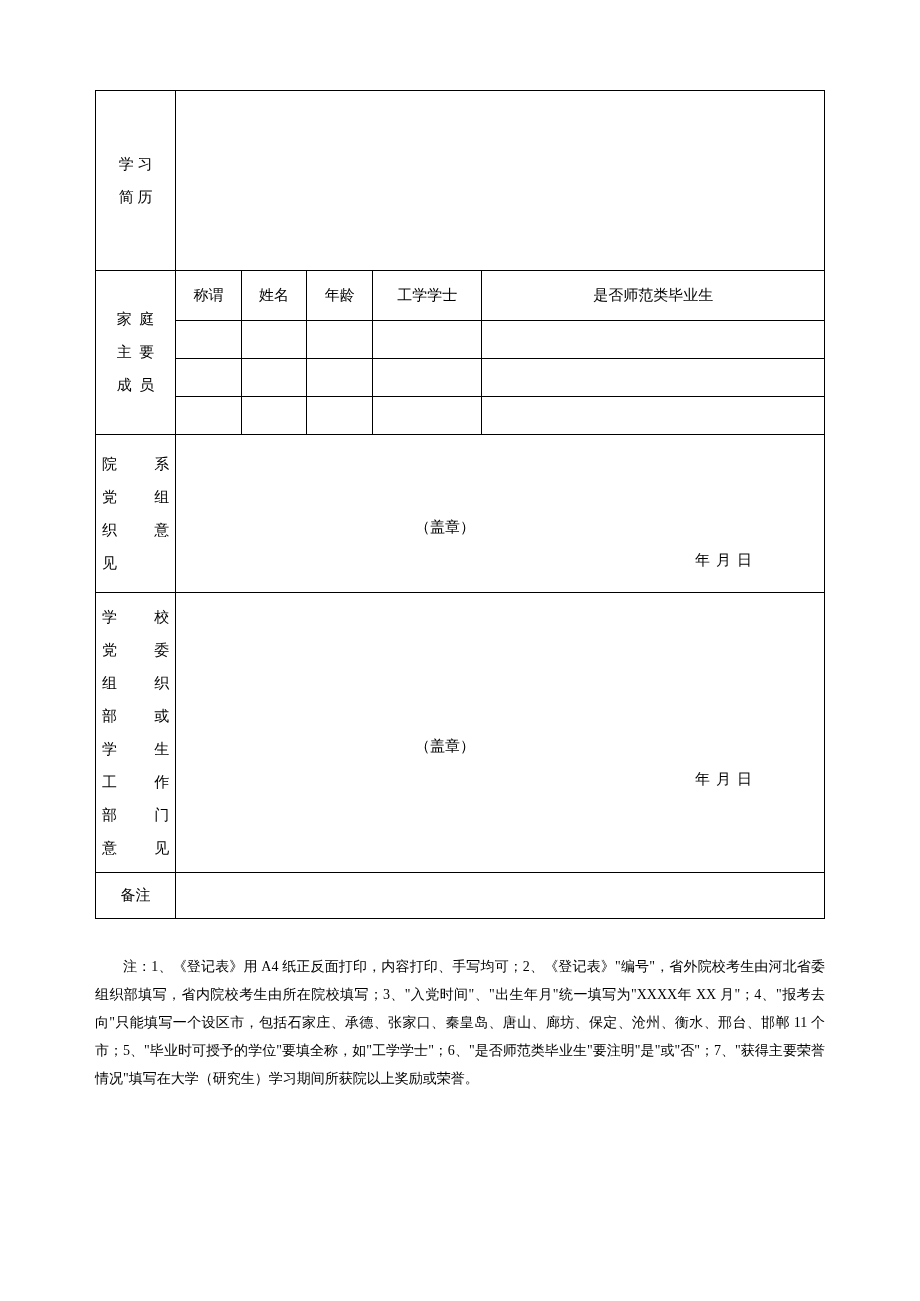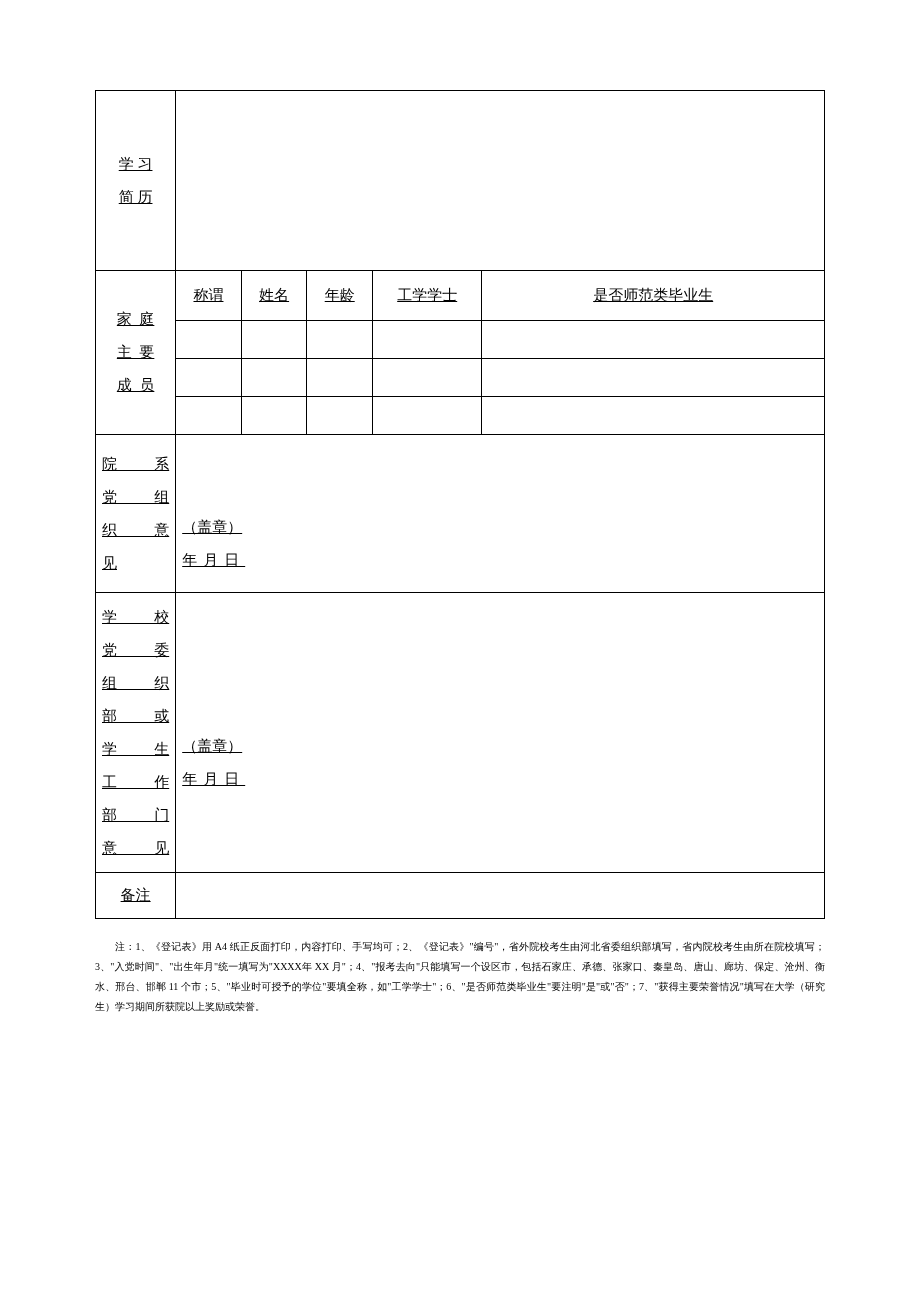--- a/index.html
+++ b/index.html
@@ -9,21 +9,20 @@
       color: #000;
       background: #fff;
       width: 920px;
       padding: 90px 95px 60px 95px;
       line-height: 1.7;
     }
     table.form {
       width: 100%;
       border-collapse: collapse;
       table-layout: fixed;
-      text-decoration: underline;
     }
     table.form td {
       border: 1px solid #000;
       padding: 4px 6px;
       vertical-align: middle;
       text-align: center;
     }
     .section-label {
       text-align: center;
       vertical-align: middle;
@@ -44,34 +43,34 @@
     .family-row td {
       height: 38px;
     }
     .opinion-cell {
       text-align: left;
       vertical-align: top;
       padding: 10px 14px;
       position: relative;
     }
     .stamp-line {
-      text-align: left;
+      text-align: center;
       padding-right: 110px;
       margin-top: 60px;
       line-height: 2.2;
     }
     .date-line {
-      text-align: left;
+      text-align: right;
       padding-right: 60px;
       letter-spacing: 6px;
       line-height: 2.2;
     }
     .notes {
-      margin-top: 18px;
-      font-size: 10px;
+      margin-top: 34px;
+      font-size: 14px;
       line-height: 2.0;
       text-align: justify;
     }
     .notes-indent {
       text-indent: 2em;
     }
     .remark-row td {
       height: 46px;
     }
   </style>

